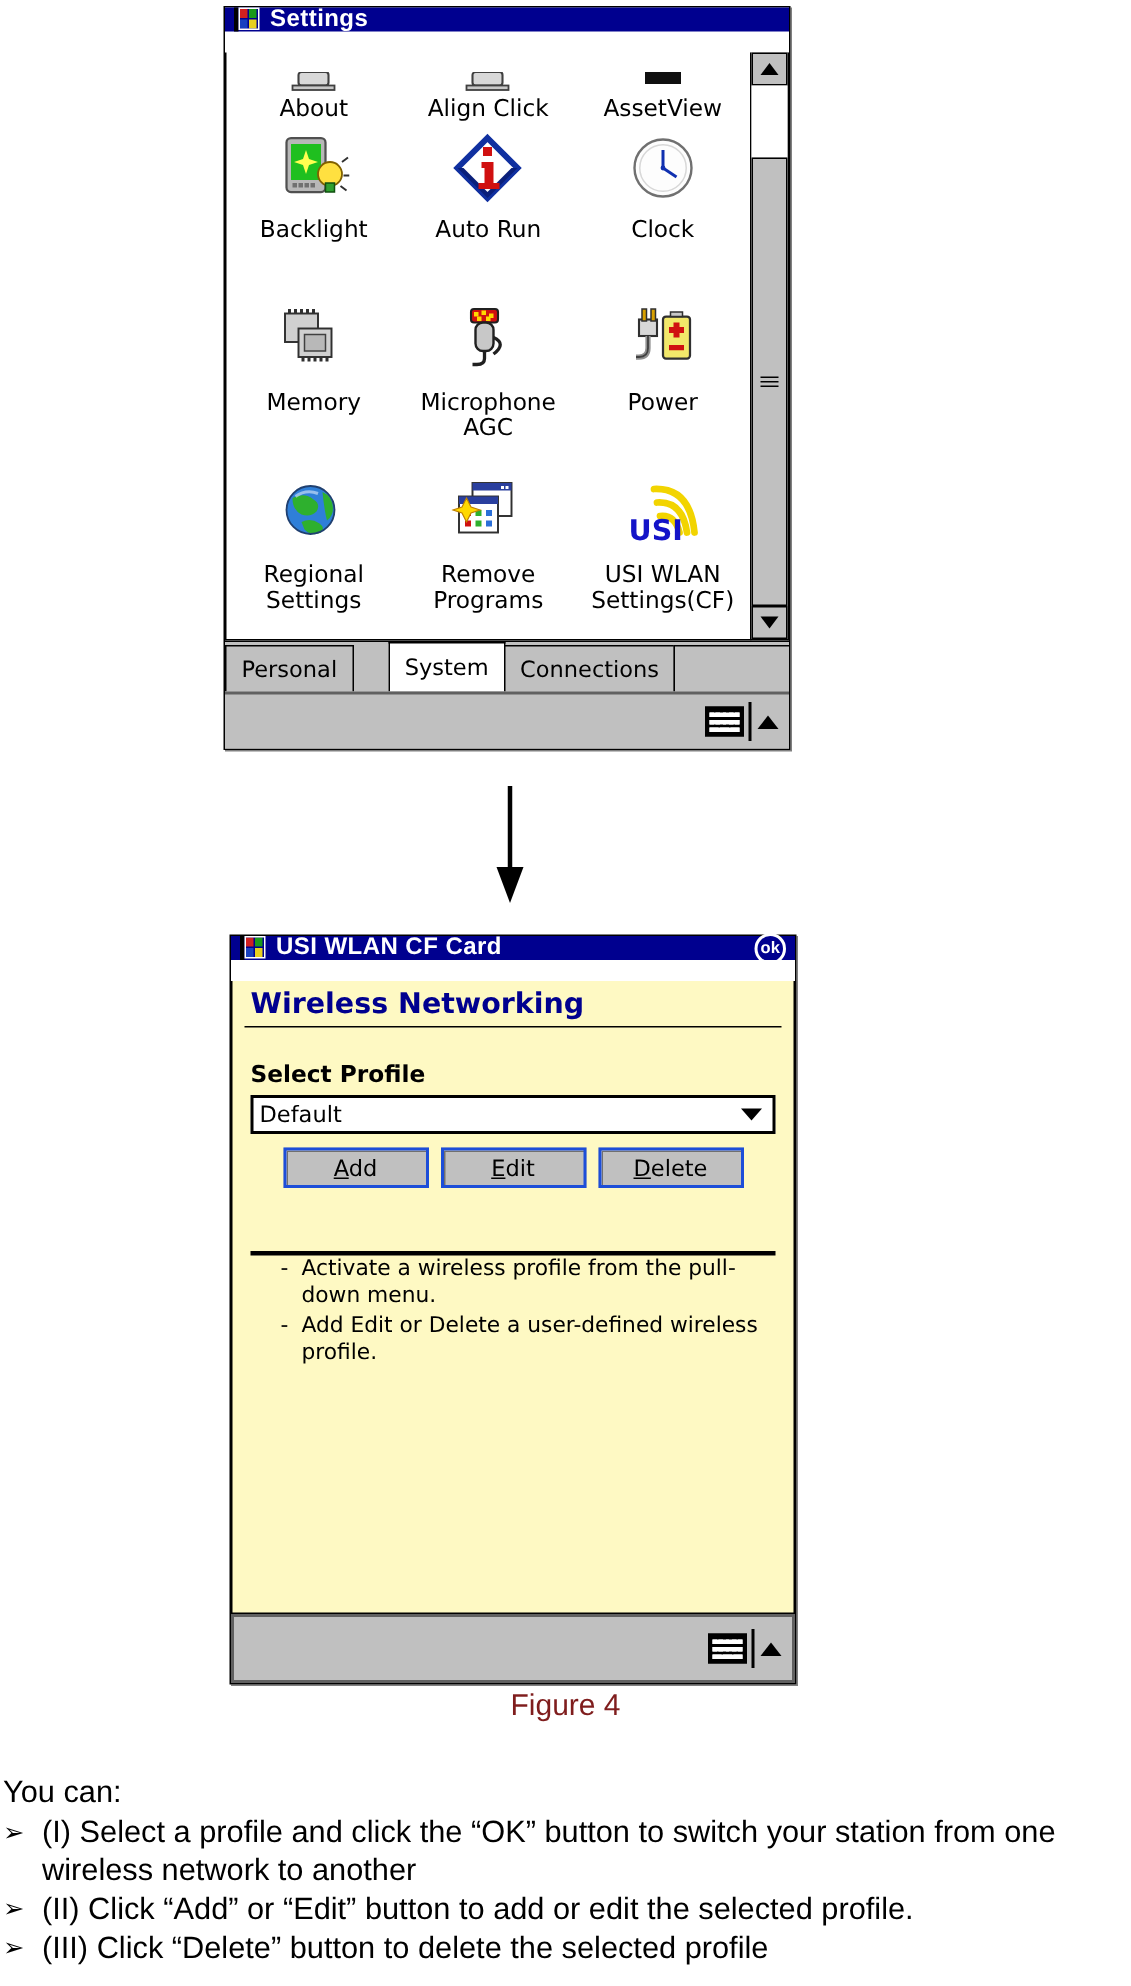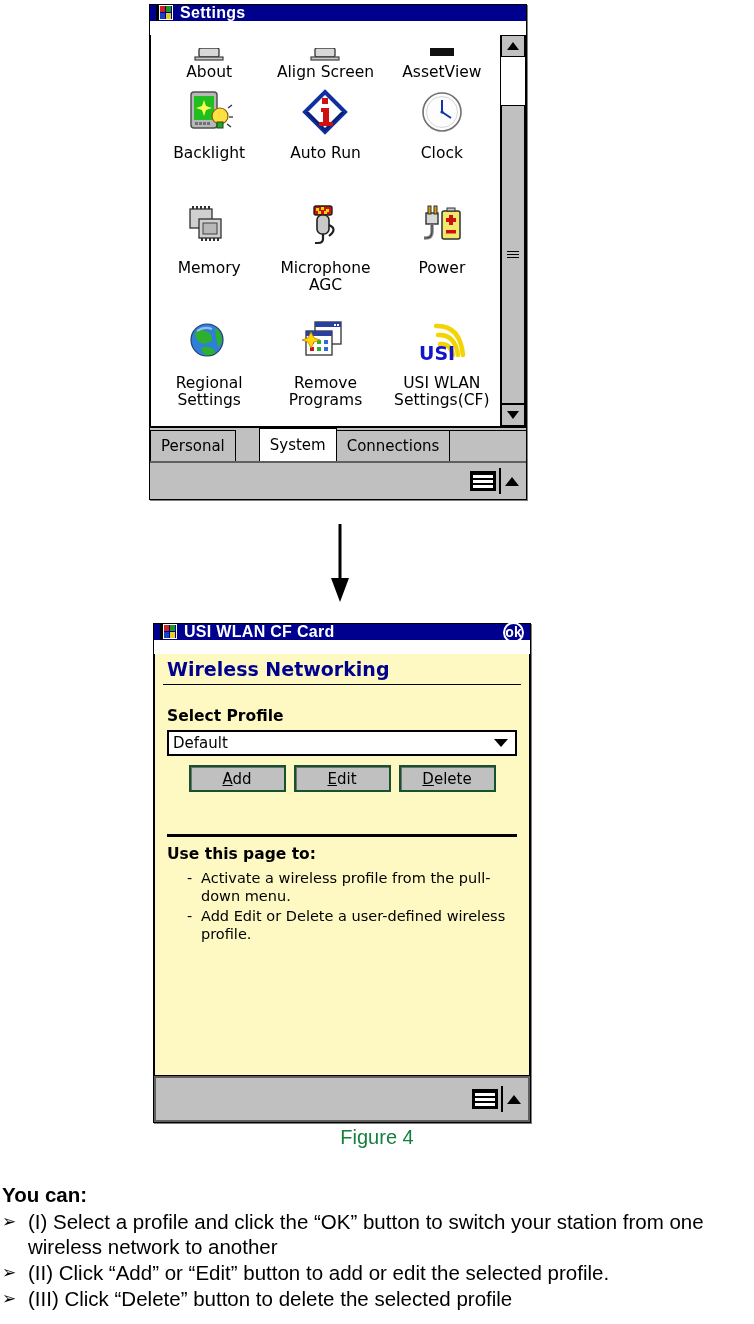--- a/index.html
+++ b/index.html
@@ -14,21 +14,21 @@
 
   .titlebar{
     height:16px;background:#00008f;color:#fff;display:flex;align-items:center;
     font-weight:bold;font-size:16px;padding:0 6px;box-sizing:border-box;
     position:relative;
   }
   .titlebar .tb-title{margin-left:6px;letter-spacing:.3px;}
   .titlebar .tb-time{margin-left:auto;font-size:15px;font-weight:bold;margin-top:42px;}
   .titlebar .tb-ok{
     margin-left:8px;width:21px;height:21px;border:2px solid #fff;border-radius:50%;
-    display:flex;align-items:center;justify-content:center;font-size:14px;font-weight:bold;
+    display:flex;align-items:center;justify-content:center;font-size:11px;font-weight:bold;
     box-sizing:border-box;line-height:1;
   }
 
   
   .flag{width:18px;height:16px;position:relative;flex:0 0 auto;}
   .flag .pole{position:absolute;left:0;top:0;width:3px;height:16px;background:#000;}
   .flag .sq{position:absolute;width:5px;height:6px;}
   .flag .s1{left:4px;top:1px;background:#d02020;}
   .flag .s2{left:10px;top:1px;background:#1a9a1a;}
   .flag .s3{left:4px;top:8px;background:#1840c0;}
@@ -94,40 +94,40 @@
            border-bottom:1px solid #000;font-family:"DejaVu Sans",sans-serif;}
   .sectlabel{font-size:15.5px;font-weight:bold;margin:22px 0 5px 4px;
              font-family:"DejaVu Sans",sans-serif;}
   .combo{height:26px;border:2px solid #000;background:#fff;display:flex;align-items:center;
          padding:0 4px;box-sizing:border-box;font-size:15px;font-family:"DejaVu Sans",sans-serif;
          margin:0 4px;}
   .combo .cval{flex:1;}
   .combo .carrow{width:0;height:0;border-left:7px solid transparent;border-right:7px solid transparent;
                  border-top:8px solid #000;margin-right:3px;}
   .btnrow{display:flex;justify-content:center;gap:8px;margin-top:9px;}
-  .btn{width:97px;height:27px;background:#c0c0c0;border:2px solid #14532d;box-sizing:border-box;
+  .btn{width:97px;height:27px;background:#c0c0c0;border:2px solid #1d4ed8;box-sizing:border-box;
        display:flex;align-items:center;justify-content:center;font-size:15px;
        font-family:"DejaVu Sans",sans-serif;box-shadow:1px 1px 0 #707070 inset;}
   .btn u{text-decoration:underline;}
   .hr{height:0;border-top:3px solid #000;margin:42px 4px 0 4px;}
   .usehdr{font-size:15.5px;font-weight:bold;margin:8px 0 6px 4px;font-family:"DejaVu Sans",sans-serif;}
   .bul{display:flex;margin:0 0 2px 24px;font-size:14.5px;line-height:18px;
        font-family:"DejaVu Sans",sans-serif;}
   .bul .dash{width:14px;flex:0 0 auto;}
   .bul .btxt{flex:1;}
   .taskbar2{position:absolute;left:0;right:0;bottom:0;height:46px;background:#c0c0c0;
             border:2px solid #606060;display:flex;align-items:center;justify-content:flex-end;
             box-sizing:border-box;padding-right:2px;}
 
   
   #caption{position:absolute;left:0;right:0;top:1126px;text-align:center;font-size:20px;
-           font-family:"Liberation Sans",sans-serif;color:#15803d;}
+           font-family:"Liberation Sans",sans-serif;color:#7f1d1d;}
   #prose{position:absolute;left:2px;top:1182px;width:752px;font-size:20.5px;line-height:25px;
          font-family:"Liberation Sans",sans-serif;color:#000;}
-  #prose .lead{margin:0 0 2px 0;font-weight:bold;}
+  #prose .lead{margin:0 0 2px 0;}
   .pitem{display:flex;margin-bottom:1px;}
   .pitem .ar{width:26px;flex:0 0 auto;font-size:17px;line-height:25px;}
   .pitem .tx{flex:1;}
 </style>
 </head>
 <body>
 
 <div class="pda pda-outer-shadow" id="fig1">
 
   <div class="titlebar">
@@ -157,21 +157,21 @@
           <span class="clabel">About</span>
         </div>
 
         <div class="cell first">
           <span class="glyph" style="height:14px;align-items:flex-end;">
             <svg width="34" height="14" viewBox="0 0 34 14">
                 <rect x="7" y="0" width="20" height="9" rx="2" fill="#d8d8d8" stroke="#404040" stroke-width="1.4"></rect>
                 <rect x="3" y="9" width="28" height="3" fill="#c8c8c8" stroke="#404040" stroke-width="1.2"></rect>
               </svg>
           </span>
-          <span class="clabel">Align Screen</span>
+          <span class="clabel">Align Click</span>
         </div>
 
         <div class="cell first">
           <span class="glyph" style="height:14px;align-items:flex-end;">
             <svg width="34" height="14" viewBox="0 0 34 14">
                 <rect x="5" y="0" width="24" height="8" fill="#101010"></rect>
               </svg>
           </span>
           <span class="clabel">AssetView</span>
         </div>
@@ -452,21 +452,20 @@
       <div class="btn">
         <span><u>E</u><span>dit</span></span>
       </div>
       <div class="btn">
         <span><u>D</u><span>elete</span></span>
       </div>
     </div>
 
     <div class="hr"></div>
 
-    <div class="usehdr">Use this page to:</div>
 
     <div class="bul">
       <span class="dash">-</span>
       <span class="btxt">Activate a wireless profile from the pull-down menu.</span>
     </div>
     <div class="bul">
       <span class="dash">-</span>
       <span class="btxt">Add Edit or Delete a user-defined wireless profile.</span>
     </div>
   </div>

